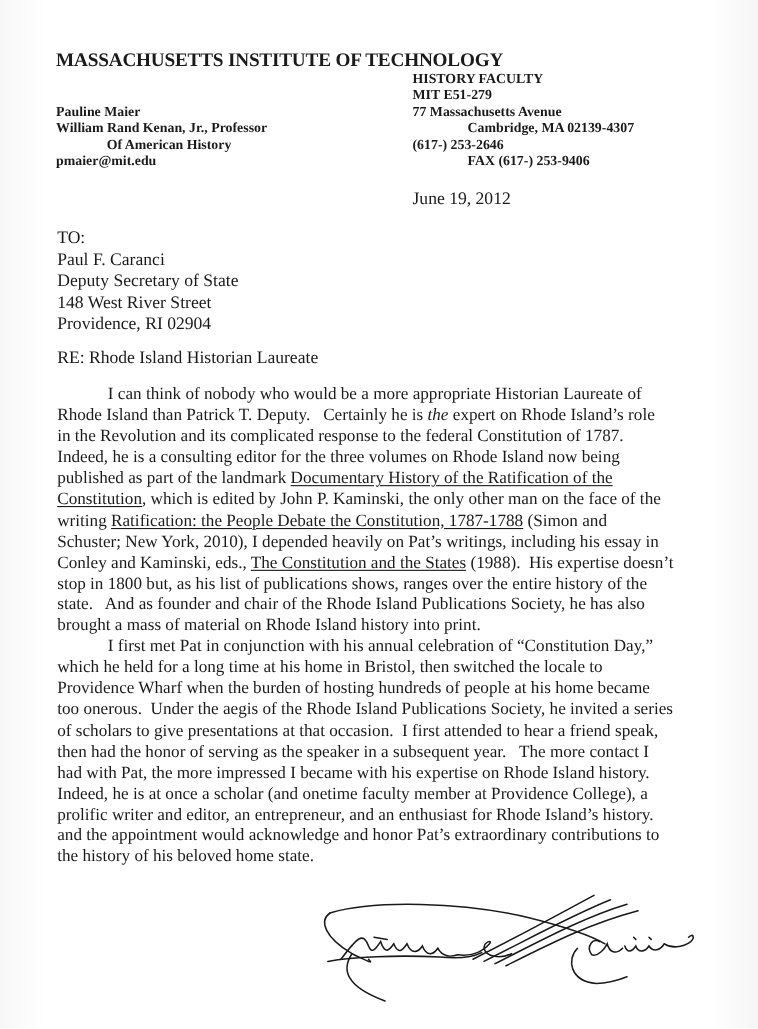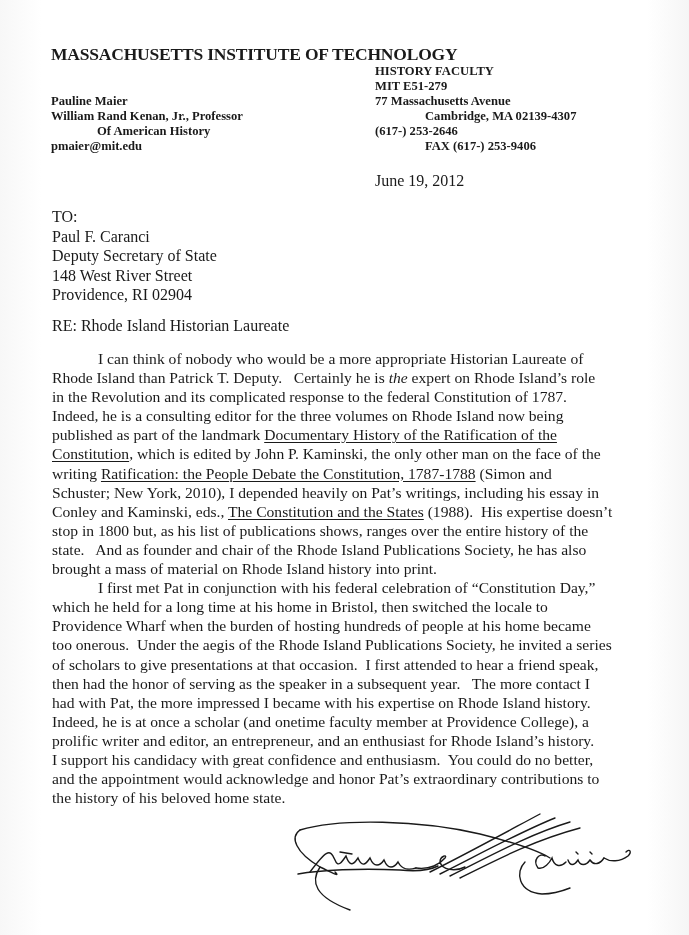--- a/index.html
+++ b/index.html
@@ -66,30 +66,29 @@
         <span class="line"><span style="white-space: pre;">published as part of the landmark </span><u style="white-space: pre;">Documentary History of the Ratification of the</u></span>
         <span class="line"><u style="white-space: pre;">Constitution</u><span style="white-space: pre;">, which is edited by John P. Kaminski, the only other man on the face of the</span></span>
         <span class="line"><span style="white-space: pre;">writing </span><u style="white-space: pre;">Ratification: the People Debate the Constitution, 1787-1788</u><span style="white-space: pre;"> (Simon and</span></span>
         <span class="line"><span style="white-space: pre;">Schuster; New York, 2010), I depended heavily on Pat’s writings, including his essay in</span></span>
         <span class="line"><span style="white-space: pre;">Conley and Kaminski, eds., </span><u style="white-space: pre;">The Constitution and the States</u><span style="white-space: pre;"> (1988).  His expertise doesn’t</span></span>
         <span class="line"><span style="white-space: pre;">stop in 1800 but, as his list of publications shows, ranges over the entire history of the</span></span>
         <span class="line"><span style="white-space: pre; text-align: right;">state.   And as founder and chair of the Rhode Island Publications Society, he has also</span></span>
         <span class="line"><span style="white-space: pre;">brought a mass of material on Rhode Island history into print.</span></span>
       </div>
     <div id="p2">
-        <span class="line first"><span style="white-space: pre;">I first met Pat in conjunction with his federal celebration of “Constitution Day,”</span></span>
+        <span class="line first"><span style="white-space: pre;">I first met Pat in conjunction with his annual celebration of “Constitution Day,”</span></span>
         <span class="line"><span style="white-space: pre;">which he held for a long time at his home in Bristol, then switched the locale to</span></span>
         <span class="line"><span style="white-space: pre;">Providence Wharf when the burden of hosting hundreds of people at his home became</span></span>
         <span class="line"><span style="white-space: pre;">too onerous.  Under the aegis of the Rhode Island Publications Society, he invited a series</span></span>
         <span class="line"><span style="white-space: pre;">of scholars to give presentations at that occasion.  I first attended to hear a friend speak,</span></span>
         <span class="line"><span style="white-space: pre; text-align: center;">then had the honor of serving as the speaker in a subsequent year.   The more contact I</span></span>
         <span class="line"><span style="white-space: pre;">had with Pat, the more impressed I became with his expertise on Rhode Island history.</span></span>
         <span class="line"><span style="white-space: pre;">Indeed, he is at once a scholar (and onetime faculty member at Providence College), a</span></span>
         <span class="line"><span style="white-space: pre;">prolific writer and editor, an entrepreneur, and an enthusiast for Rhode Island’s history.</span></span>
-        <span class="line"><span style="white-space: pre;">I support his candidacy with great confidence and enthusiasm.  You could do no better,</span></span>
         <span class="line"><span style="white-space: pre;">and the appointment would acknowledge and honor Pat’s extraordinary contributions to</span></span>
         <span class="line"><span style="white-space: pre;">the history of his beloved home state.</span></span>
       </div>
   </div>
 
   <svg class="sig" viewBox="0 0 400 110">
     <g fill="none" stroke="#1a1a1a" stroke-width="1.4" stroke-linecap="round">
       <path d="M20 18 C60 6, 140 8, 200 22 C240 32, 260 40, 270 46"></path>
       <path d="M20 18 C10 25, 15 40, 40 55 C55 62, 60 65, 55 60"></path>
       <path d="M18 62 C40 58, 80 56, 120 58 C140 60, 150 58, 158 54"></path>

